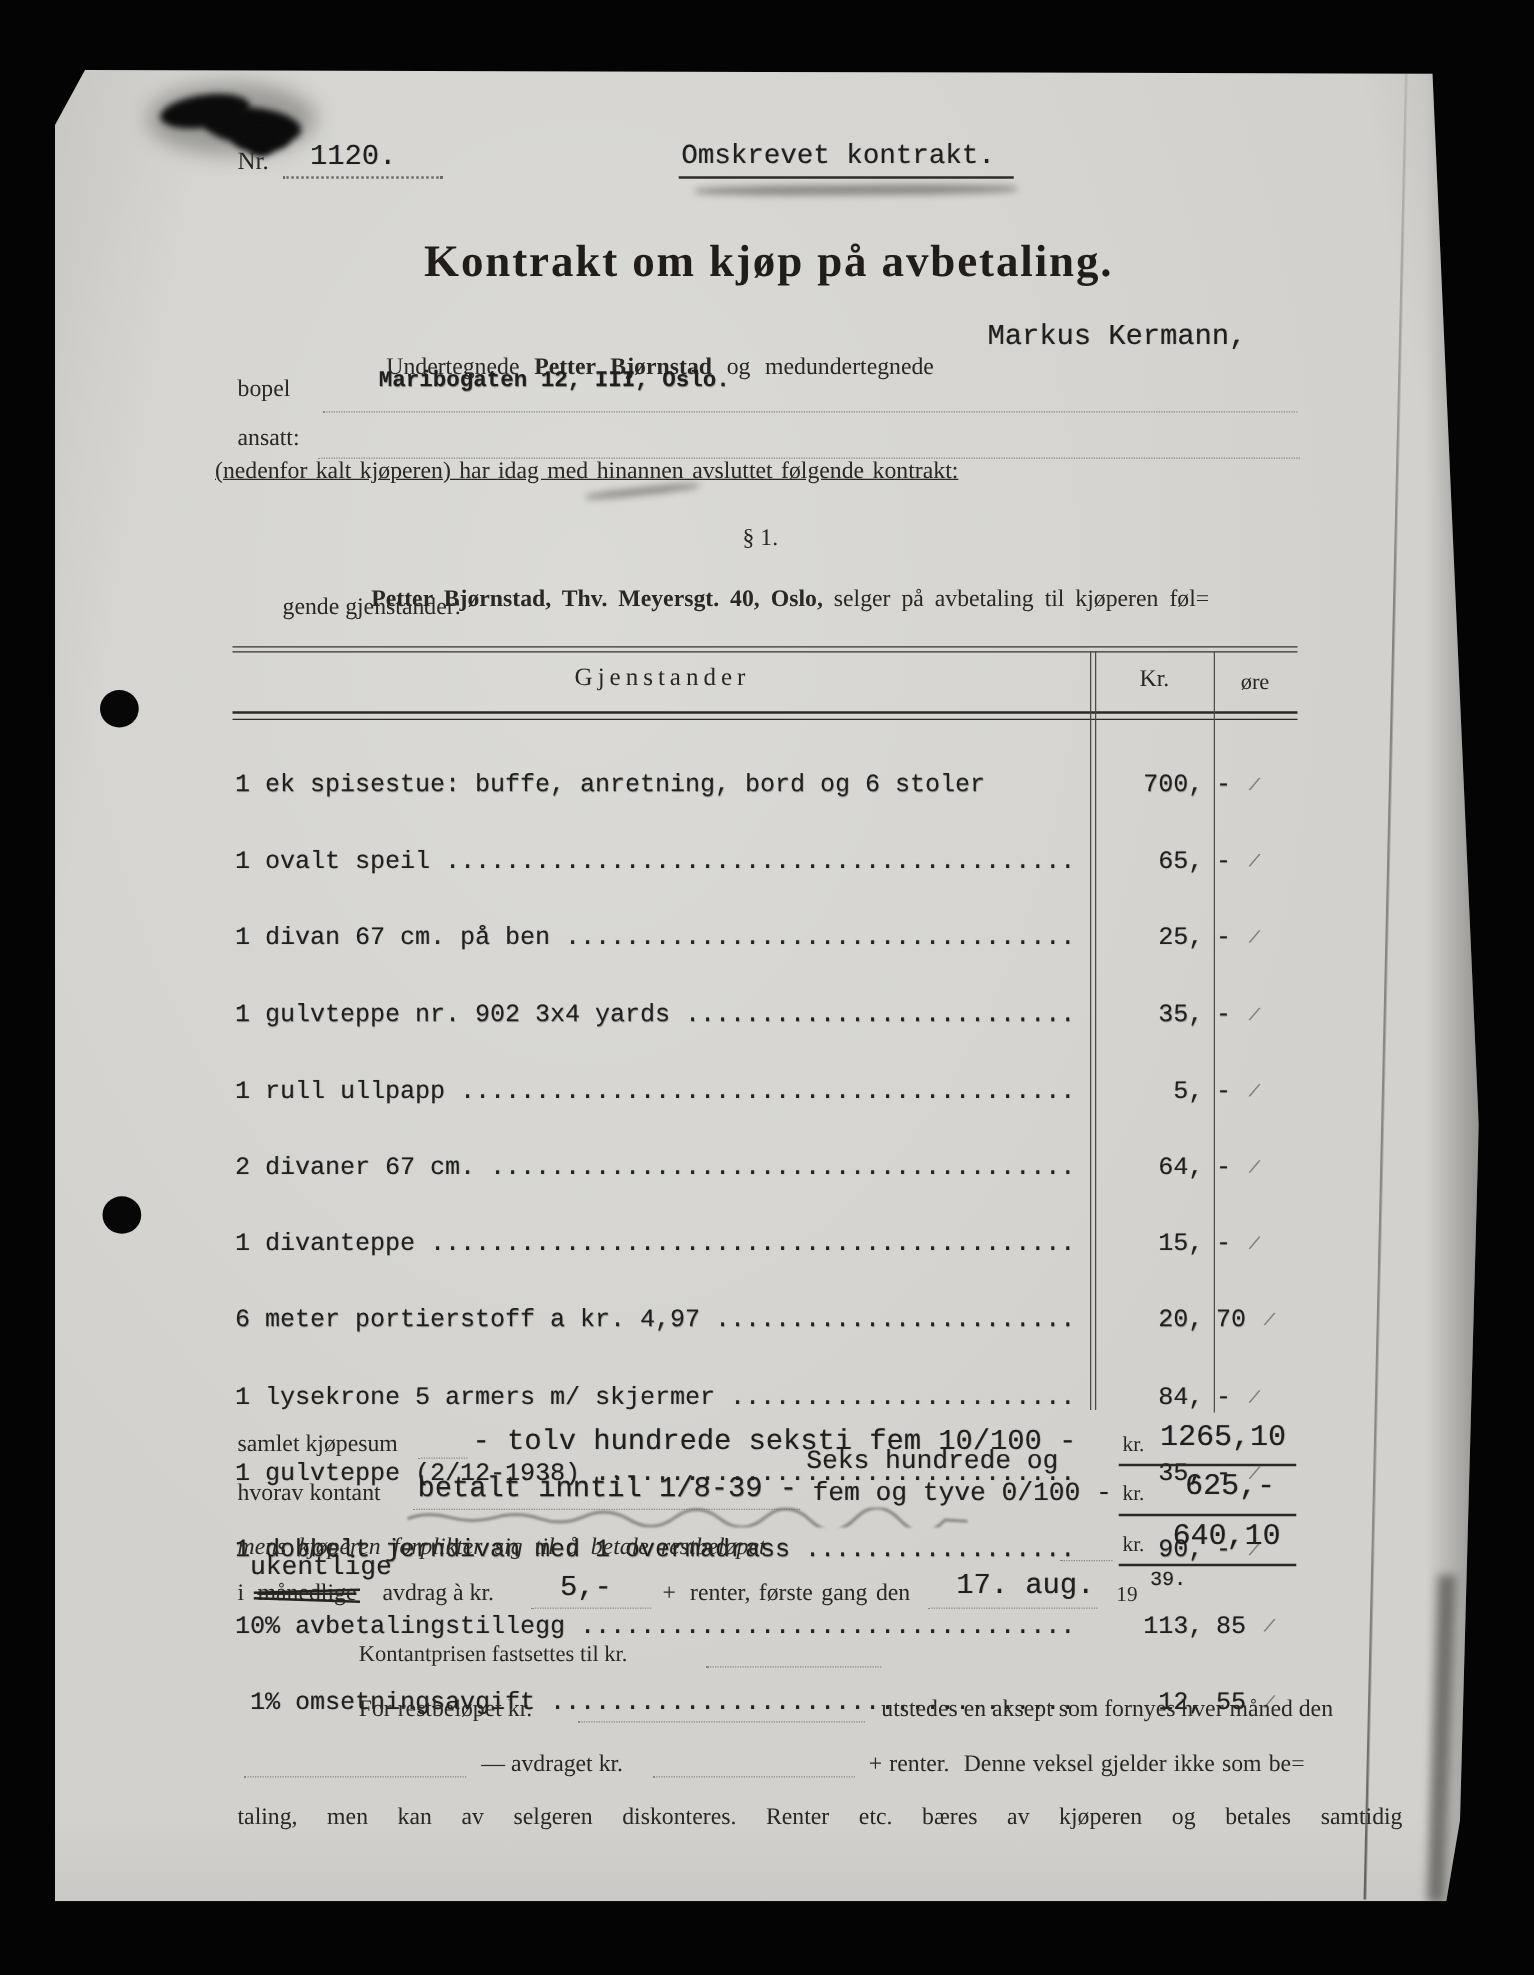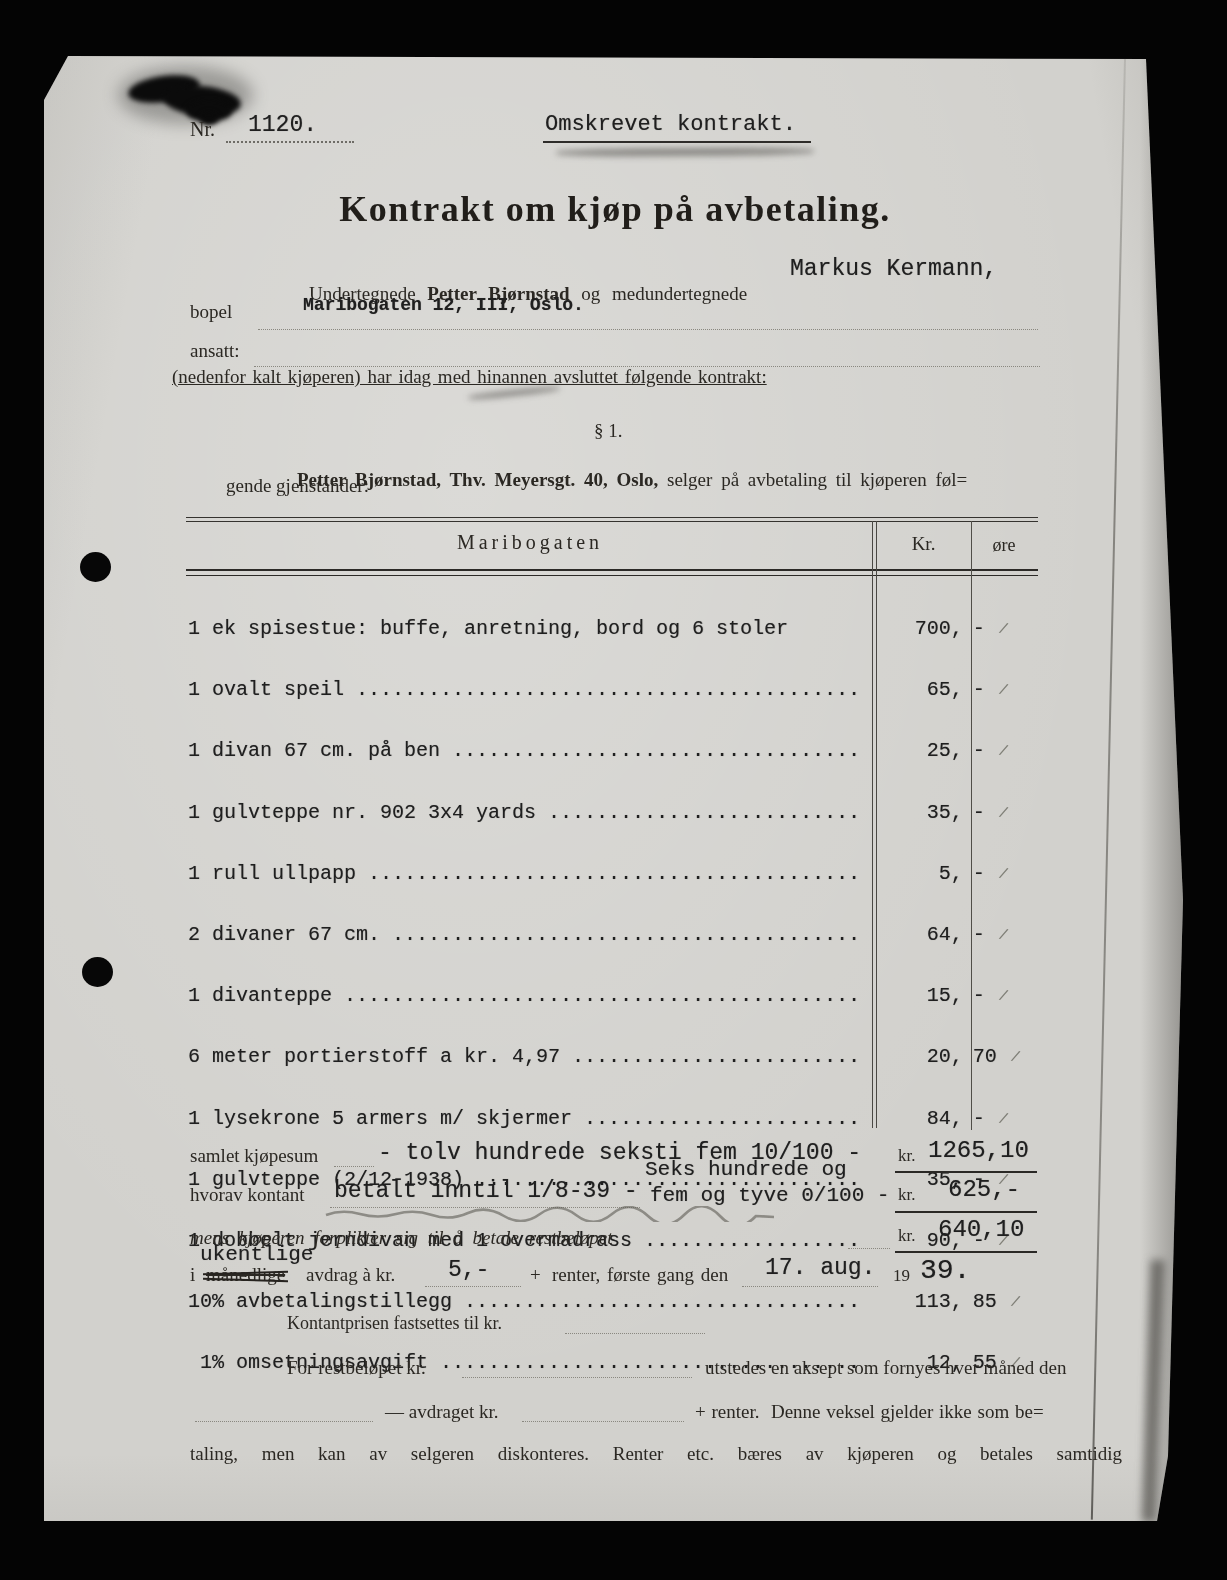--- a/index.html
+++ b/index.html
@@ -92,21 +92,21 @@
   <div class="abs ser" style="left:172px;top:366px;word-spacing:2px;text-decoration:underline;">(nedenfor kalt kjøperen) har idag med hinannen avsluttet følgende kontrakt:</div>
   <div class="abs smudge" style="left:468px;top:390px;width:92px;height:6px;transform:rotate(-6deg);"></div>
 
   <div class="abs ser" style="left:594px;top:420px;">§ 1.</div>
   <div class="abs ser" style="left:262px;top:447px;word-spacing:4px;">
     <span class="bold">Petter Bjørnstad, Thv. Meyersgt. 40, Oslo,</span><span> selger på avbetaling til kjøperen føl=</span>
   </div>
   <div class="abs ser" style="left:192px;top:475px;margin-left:34px;">gende gjenstander:</div>
 
   <div class="abs hrule2" style="left:186px;top:517px;width:852px;"></div>
-  <div class="abs ser" style="left:186px;top:531px;width:688px;text-align:center;font-size:20px;letter-spacing:4px;">Maribogaten</div>
+  <div class="abs ser" style="left:186px;top:531px;width:688px;text-align:center;font-size:20px;letter-spacing:4px;">Gjenstander</div>
   <div class="abs ser" style="left:876px;top:533px;width:95px;text-align:center;">Kr.</div>
   <div class="abs ser" style="left:971px;top:535px;width:66px;text-align:center;font-size:18px;">øre</div>
   <div class="abs hrule2b" style="left:186px;top:569px;width:852px;"></div>
   <div class="abs vline2" style="left:872px;top:521px;height:607px;"></div>
   <div class="abs vline1" style="left:971px;top:521px;height:609px;"></div>
 
   <div class="abs mono" style="left:188px;top:581px;width:850px;">
     <div class="trow"><span class="tname">1 ek spisestue: buffe, anretning, bord og 6 stoler</span><span class="tkr">700,</span><span class="tore"><span>-</span><span class="tick">/</span></span></div>
     <div class="trow"><span class="tname">1 ovalt speil ..........................................</span><span class="tkr">65,</span><span class="tore"><span>-</span><span class="tick">/</span></span></div>
     <div class="trow"><span class="tname">1 divan 67 cm. på ben ..................................</span><span class="tkr">25,</span><span class="tore"><span>-</span><span class="tick">/</span></span></div>
@@ -151,21 +151,21 @@
   <div class="abs ser" style="left:190px;top:1264px;">i</div>
   <div class="abs ser" style="left:206px;top:1264px;"><span class="struck">månedlige</span></div>
   <div class="abs ser" style="left:306px;top:1264px;">avdrag à kr.</div>
   <div class="abs fdots" style="left:425px;top:1286px;width:96px;"></div>
   <div class="abs mono" style="left:448px;top:1257px;font-size:23px;">5,-</div>
   <div class="abs ser" style="left:530px;top:1264px;">+</div>
   <div class="abs ser" style="left:552px;top:1264px;word-spacing:2px;">renter, første gang den</div>
   <div class="abs fdots" style="left:742px;top:1286px;width:136px;"></div>
   <div class="abs mono" style="left:765px;top:1255px;font-size:23px;">17. aug.</div>
   <div class="abs ser" style="left:893px;top:1266px;font-size:17px;">19</div>
-  <div class="abs mono" style="left:920px;top:1255px;font-size:28px;">39.</div>
+  <div class="abs mono" style="left:920px;top:1255px;font-size:16px;">39.</div>
 
   <div class="abs ser" style="left:287px;top:1313px;font-size:18px;">Kontantprisen fastsettes til kr.</div>
   <div class="abs fdots" style="left:565px;top:1333px;width:140px;"></div>
 
   <div class="abs ser" style="left:287px;top:1357px;">For restbeløpet kr.</div>
   <div class="abs fdots" style="left:462px;top:1377px;width:230px;"></div>
   <div class="abs ser" style="left:705px;top:1357px;">utstedes en aksept som fornyes hver måned den</div>
 
   <div class="abs fdots" style="left:195px;top:1421px;width:178px;"></div>
   <div class="abs ser" style="left:385px;top:1401px;">— avdraget kr.</div>

